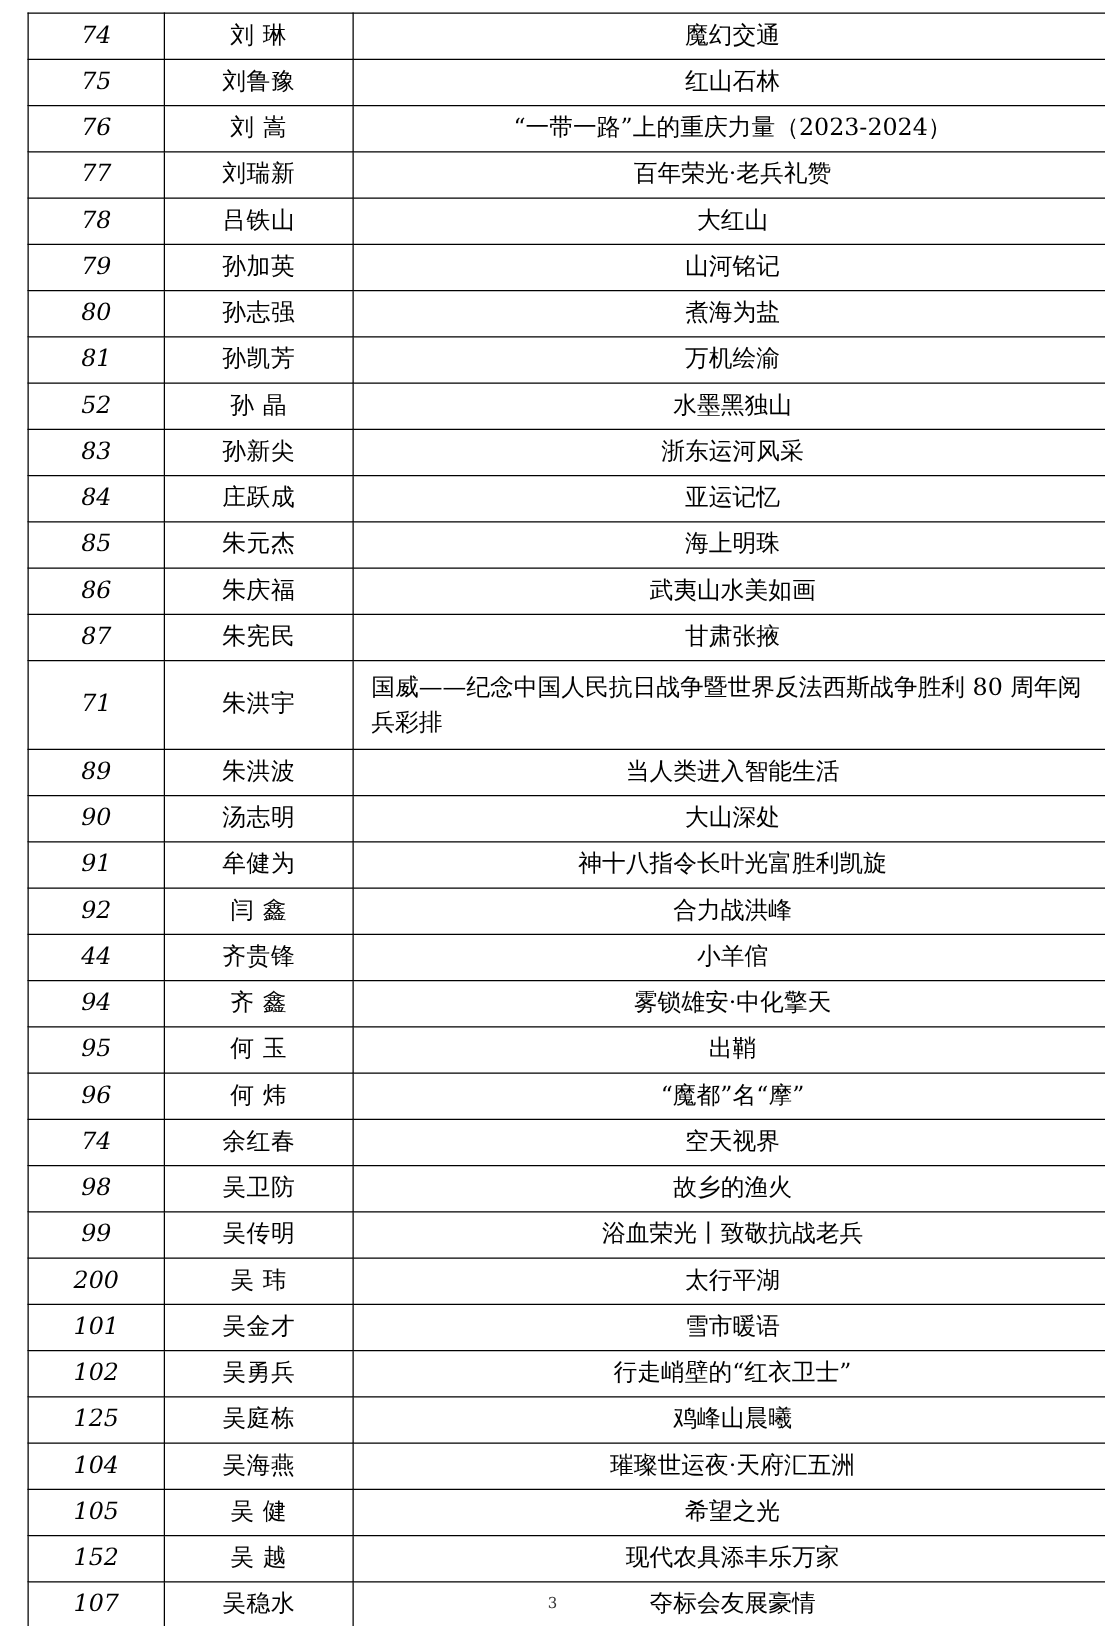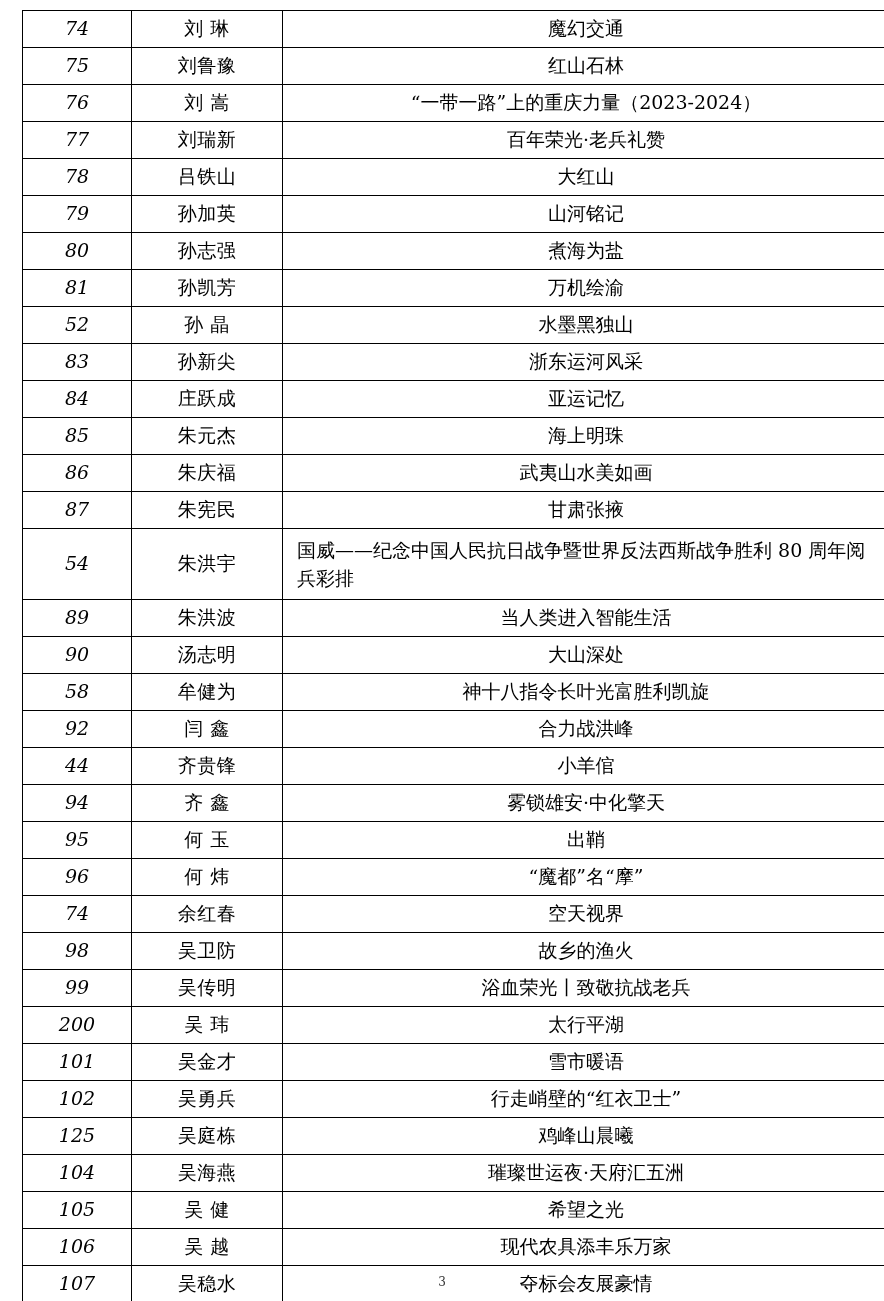--- a/index.html
+++ b/index.html
@@ -142,36 +142,36 @@
           <td class="col-num">86</td>
           <td class="col-name">朱庆福</td>
           <td class="col-title">武夷山水美如画</td>
         </tr>
         <tr class="row-normal">
           <td class="col-num">87</td>
           <td class="col-name">朱宪民</td>
           <td class="col-title">甘肃张掖</td>
         </tr>
         <tr class="row-tall">
-          <td class="col-num">54</td>
+          <td class="col-num">71</td>
           <td class="col-name">朱洪宇</td>
           <td class="col-title wrap">国威——纪念中国人民抗日战争暨世界反法西斯战争胜利 80 周年阅兵彩排</td>
         </tr>
         <tr class="row-normal">
           <td class="col-num">89</td>
           <td class="col-name">朱洪波</td>
           <td class="col-title">当人类进入智能生活</td>
         </tr>
         <tr class="row-normal">
           <td class="col-num">90</td>
           <td class="col-name">汤志明</td>
           <td class="col-title">大山深处</td>
         </tr>
         <tr class="row-normal">
-          <td class="col-num">58</td>
+          <td class="col-num">91</td>
           <td class="col-name">牟健为</td>
           <td class="col-title">神十八指令长叶光富胜利凯旋</td>
         </tr>
         <tr class="row-normal">
           <td class="col-num">92</td>
           <td class="col-name">闫 鑫</td>
           <td class="col-title">合力战洪峰</td>
         </tr>
         <tr class="row-normal">
           <td class="col-num">44</td>
@@ -232,21 +232,21 @@
           <td class="col-num">104</td>
           <td class="col-name">吴海燕</td>
           <td class="col-title">璀璨世运夜·天府汇五洲</td>
         </tr>
         <tr class="row-normal">
           <td class="col-num">105</td>
           <td class="col-name">吴 健</td>
           <td class="col-title">希望之光</td>
         </tr>
         <tr class="row-normal">
-          <td class="col-num">106</td>
+          <td class="col-num">152</td>
           <td class="col-name">吴 越</td>
           <td class="col-title">现代农具添丰乐万家</td>
         </tr>
         <tr class="row-normal">
           <td class="col-num">107</td>
           <td class="col-name">吴稳水</td>
           <td class="col-title">夺标会友展豪情</td>
         </tr>
       </tbody>
   </table>

